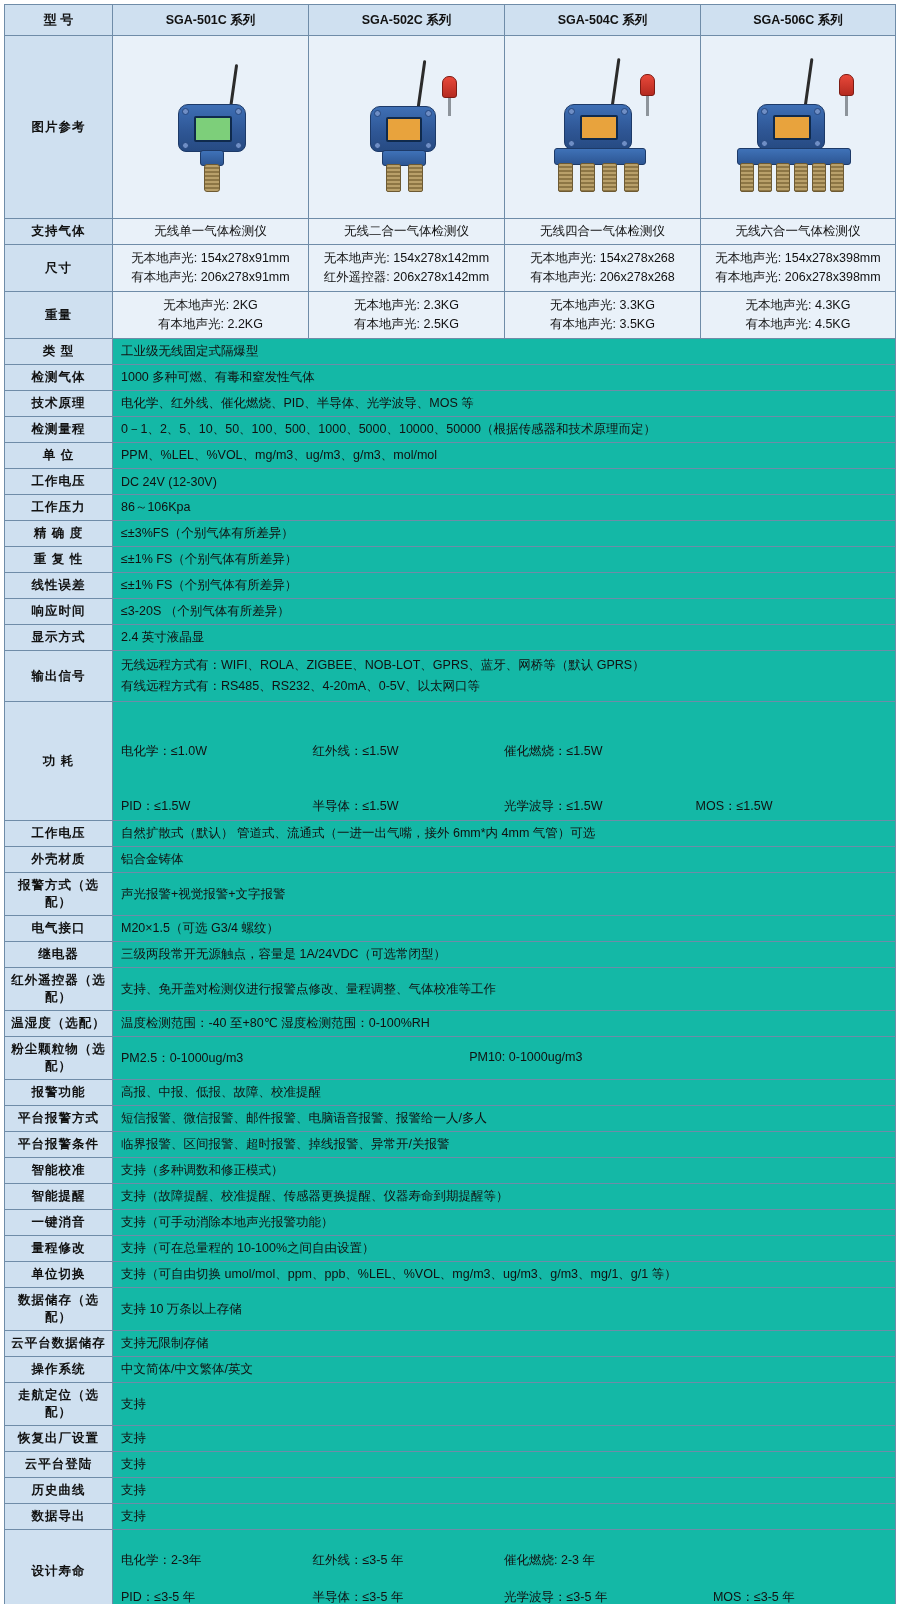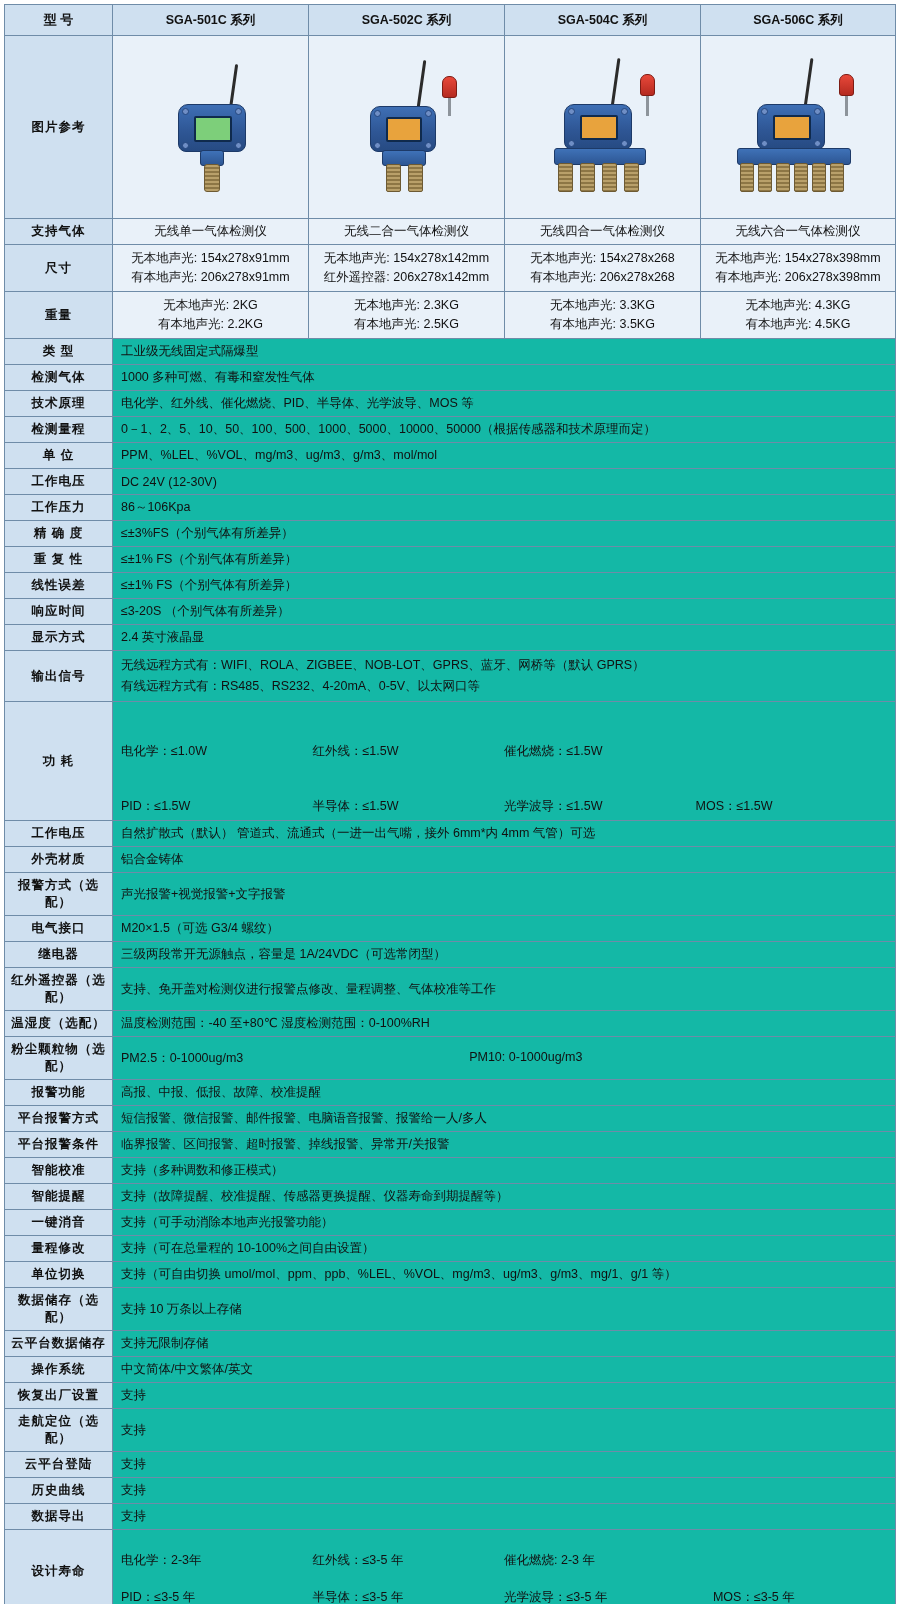--- a/index.html
+++ b/index.html
@@ -329,25 +329,25 @@
   </tr>
   <tr>
     <td class="lbl">云平台数据储存</td>
     <td class="val" colspan="4">支持无限制存储</td>
   </tr>
   <tr>
     <td class="lbl">操作系统</td>
     <td class="val" colspan="4">中文简体/中文繁体/英文</td>
   </tr>
   <tr>
+    <td class="lbl">走航定位（选配）</td>
+    <td class="val" colspan="4">支持</td>
+  </tr>
+  <tr>
     <td class="lbl">恢复出厂设置</td>
-    <td class="val" colspan="4">支持</td>
-  </tr>
-  <tr>
-    <td class="lbl">走航定位（选配）</td>
     <td class="val" colspan="4">支持</td>
   </tr>
   <tr>
     <td class="lbl">云平台登陆</td>
     <td class="val" colspan="4">支持</td>
   </tr>
   <tr>
     <td class="lbl">历史曲线</td>
     <td class="val" colspan="4">支持</td>
   </tr>

